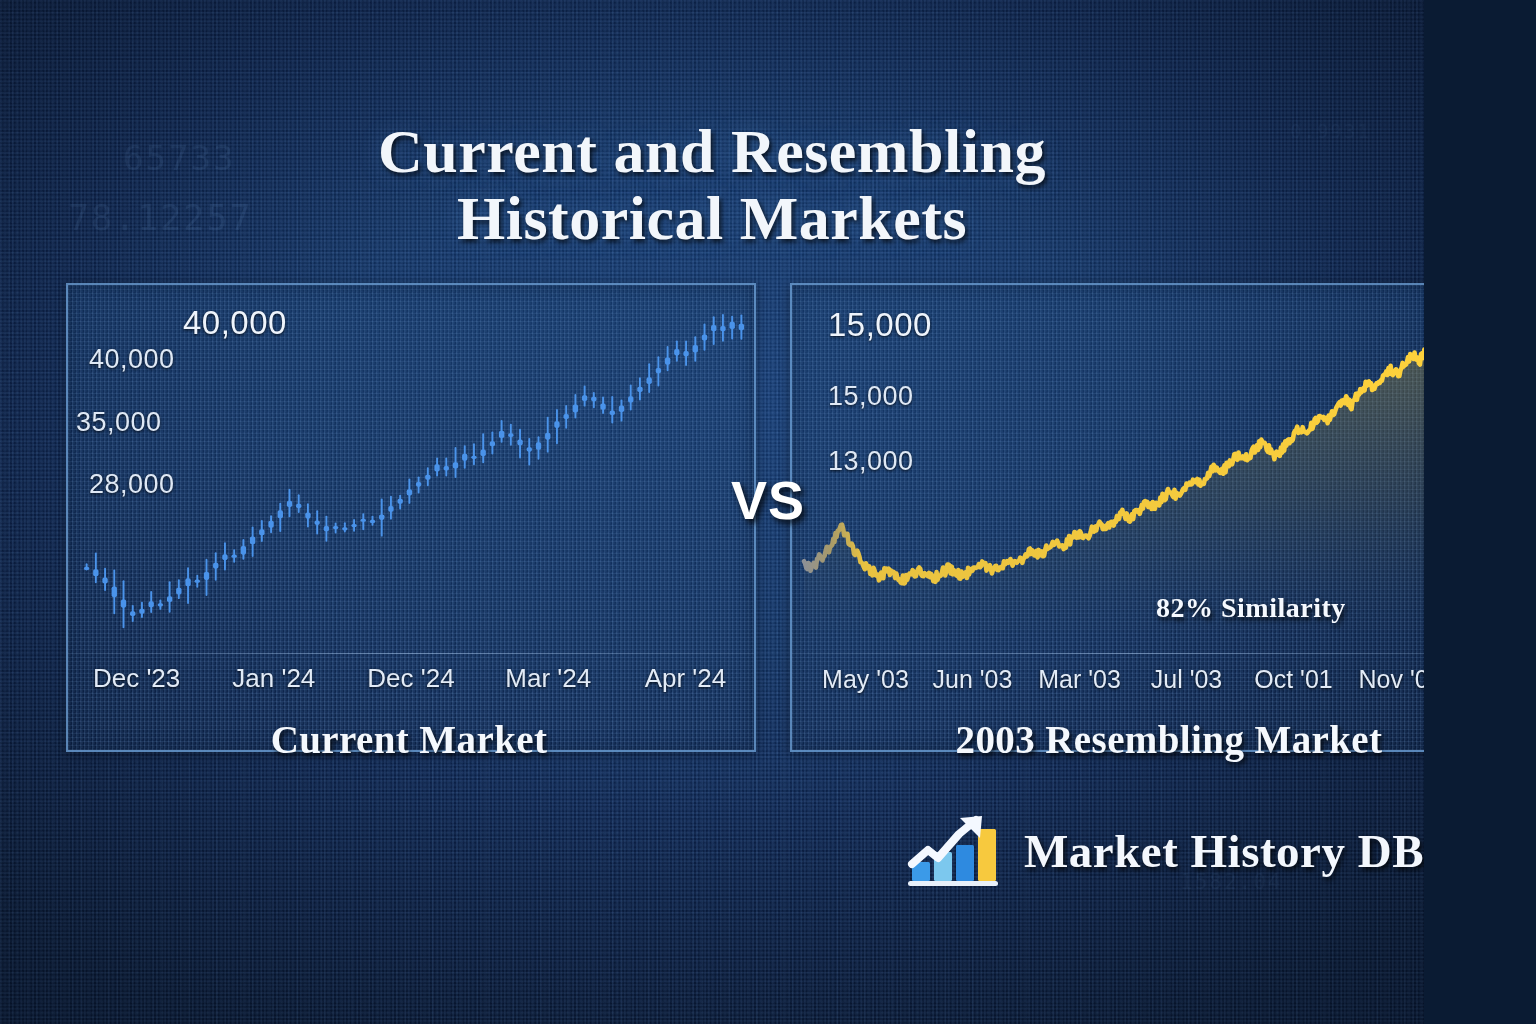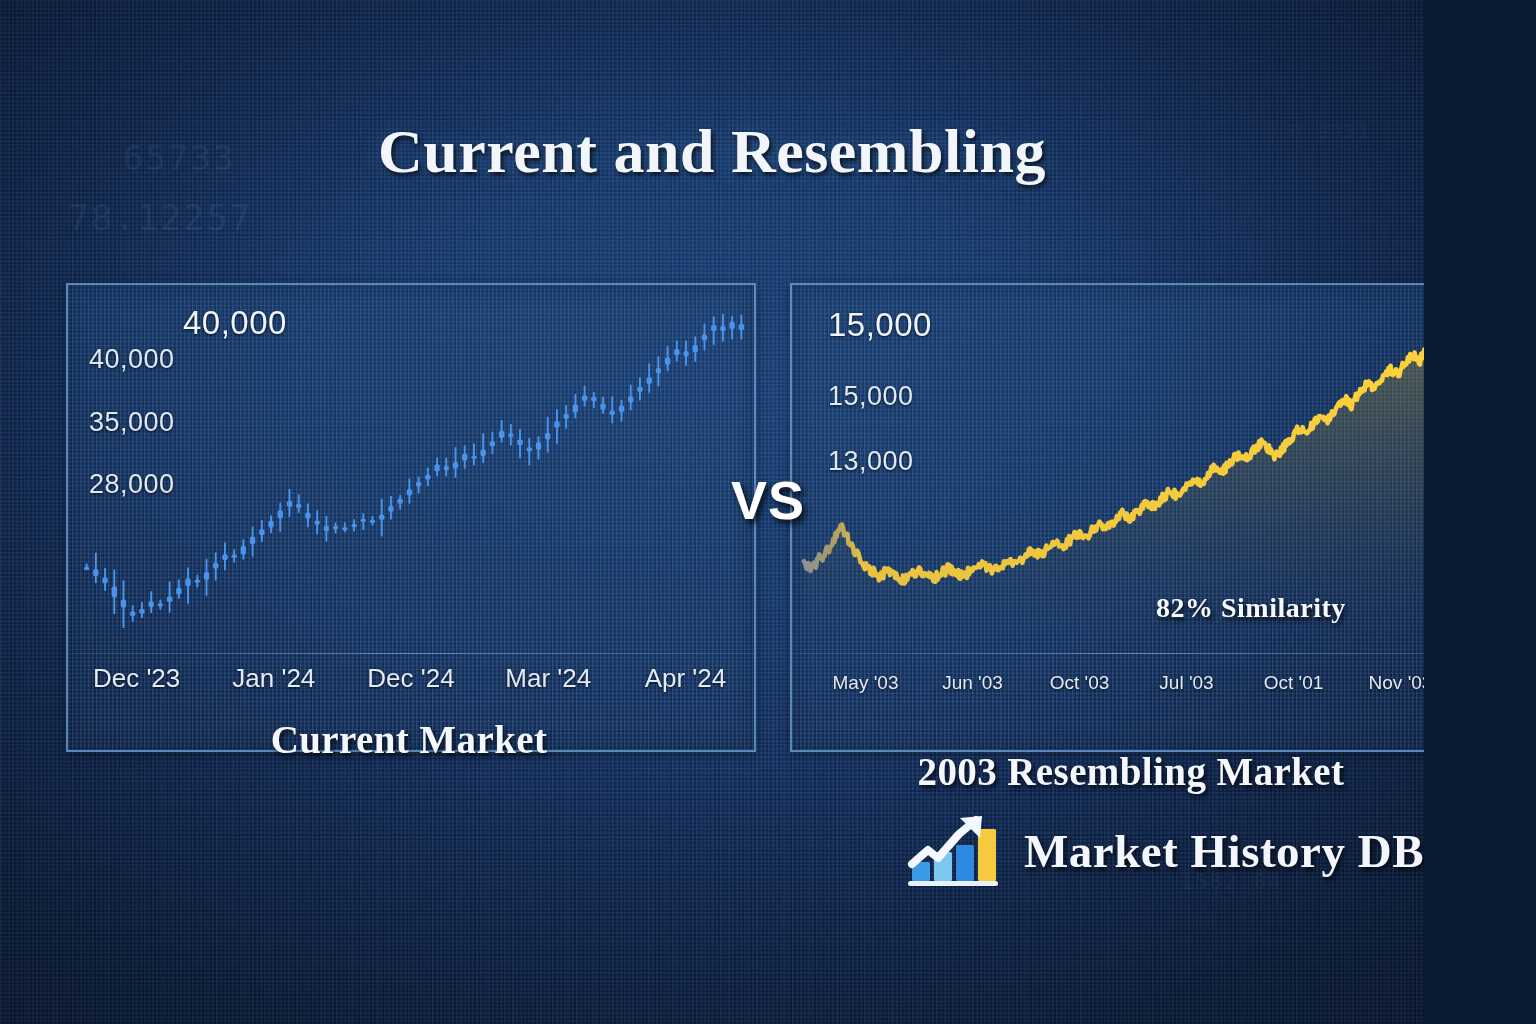--- a/index.html
+++ b/index.html
@@ -147,21 +147,21 @@
     bottom: 56px;
     display: flex;
     color: #e2ebf7;
     font-family: "Liberation Sans", sans-serif;
     font-size: 26px;
     text-shadow: 0 1px 3px rgba(0,0,0,.8);
     white-space: nowrap;
   }
   .xaxis span { flex: 1 1 0; text-align: center; }
   #panel-left .xaxis { padding: 0 0; }
-  #panel-right .xaxis { padding: 0 20px; font-size: 19px; justify-content: space-between; }
+  #panel-right .xaxis { padding: 0 20px; font-size: 25px; justify-content: space-between; }
 
   .axis-rule {
     position: absolute;
     left: 0; right: 0;
     bottom: 96px;
     height: 1px;
     background: linear-gradient(to right, rgba(190,220,255,0.05), rgba(190,220,255,0.45), rgba(190,220,255,0.08));
   }
 
   
@@ -195,21 +195,21 @@
     position: absolute;
     top: 717px;
     text-align: center;
     color: #f4f8fd;
     font-size: 39px;
     font-weight: 700;
     letter-spacing: 0.4px;
     text-shadow: 2px 3px 5px rgba(0,0,0,0.8);
   }
   #caption-left  { left: 66px;  width: 686px; }
-  #caption-right { left: 790px; width: 682px; margin-top: 32px; }
+  #caption-right { left: 828px; width: 682px; }
 
   
   #footer {
     position: absolute;
     left: 0; right: 0;
     top: 812px;
     display: flex;
     align-items: center;
     justify-content: flex-end;
     gap: 20px;
@@ -235,20 +235,21 @@
 
   <div class="ghost-num g1">65733</div>
   <div class="ghost-num g2">78.12257</div>
   <div class="ghost-num g3">1582.04</div>
   <div class="ghost-num g4">0.9931</div>
 
   <div class="bg-vignette"></div>
 
   <h1 id="title">
     <span class="tline">Current and Resembling</span>
+    <span class="tline">Historical Markets</span>
   </h1>
 
   <div class="panel" id="panel-left">
     <div class="plot-grid"></div>
     <div class="plot-dots"></div>
 
     <svg class="svg-chart" id="svg-left" viewBox="0 0 686 465" preserveAspectRatio="none">
         <line x1="18.61" y1="279.14" x2="18.61" y2="284.51" stroke="#4a93ea" stroke-width="1.9" stroke-linecap="round"></line>
         <rect x="15.94" y="281.81" width="5.35" height="3.20" rx="1.82" fill="#4a93ea"></rect>
         <line x1="27.83" y1="268.51" x2="27.83" y2="297.21" stroke="#4a93ea" stroke-width="1.9" stroke-linecap="round"></line>
@@ -390,21 +391,21 @@
         <line x1="654.94" y1="29.83" x2="654.94" y2="55.83" stroke="#4a93ea" stroke-width="1.9" stroke-linecap="round"></line>
         <rect x="652.27" y="40.99" width="5.35" height="5.28" rx="1.82" fill="#4a93ea"></rect>
         <line x1="664.17" y1="31.69" x2="664.17" y2="53.50" stroke="#4a93ea" stroke-width="1.9" stroke-linecap="round"></line>
         <rect x="661.49" y="36.84" width="5.35" height="7.28" rx="1.82" fill="#4a93ea"></rect>
         <line x1="673.39" y1="30.56" x2="673.39" y2="53.82" stroke="#4a93ea" stroke-width="1.9" stroke-linecap="round"></line>
         <rect x="670.71" y="38.79" width="5.35" height="6.43" rx="1.82" fill="#4a93ea"></rect>
       </svg>
 
     <div class="ylab big" style="left:115px; top:19px;">40,000</div>
     <div class="ylab" style="left:21px; top:59px;">40,000</div>
-    <div class="ylab" style="left:21px; top:122px;">35,000</div>
+    <div class="ylab" style="left:8px; top:122px;">35,000</div>
     <div class="ylab" style="left:21px; top:184px;">28,000</div>
 
     <div class="axis-rule"></div>
     <div class="xaxis">
       <span>Dec '23</span>
       <span>Jan '24</span>
       <span>Dec '24</span>
       <span>Mar '24</span>
       <span>Apr '24</span>
     </div>
@@ -434,21 +435,21 @@
       </svg>
 
     <div class="ylab big" style="left:36px; top:21px;">15,000</div>
     <div class="ylab" style="left:36px; top:96px;">15,000</div>
     <div class="ylab" style="left:36px; top:161px;">13,000</div>
 
     <div class="axis-rule"></div>
     <div class="xaxis">
       <span>May '03</span>
       <span>Jun '03</span>
-      <span>Oct '03</span>
+      <span>Mar '03</span>
       <span>Jul '03</span>
       <span>Oct '01</span>
       <span>Nov '03</span>
     </div>
 
     <div id="similarity-inner"></div>
   </div>
 
   <div id="vs">VS</div>
 

